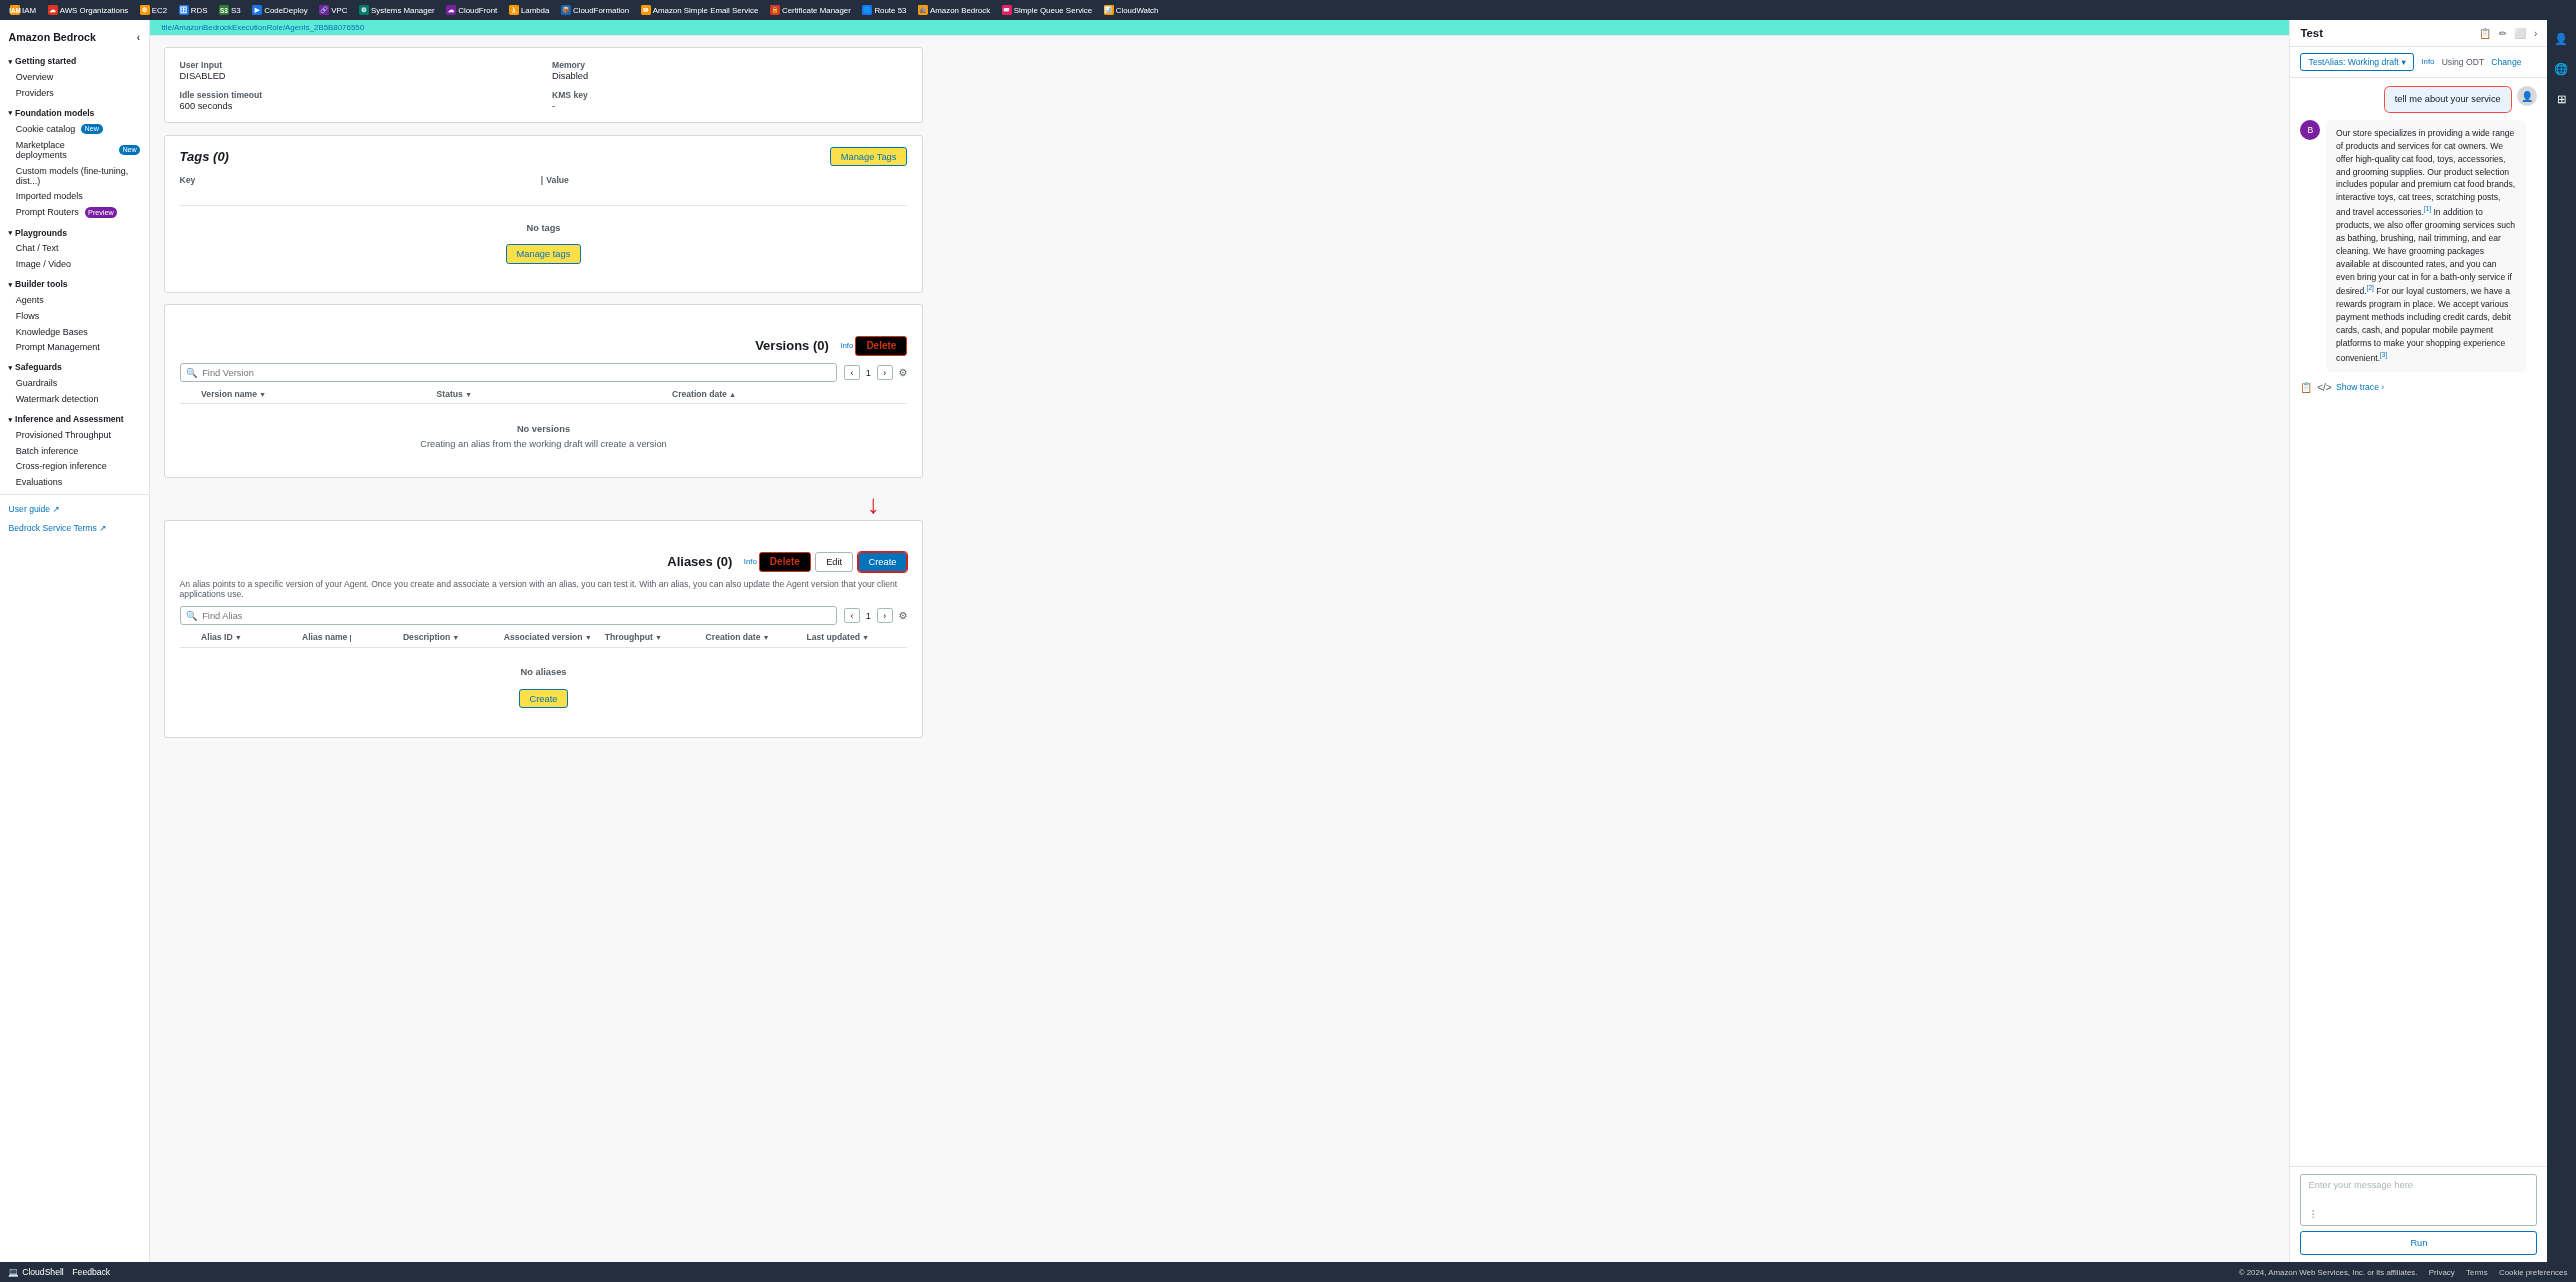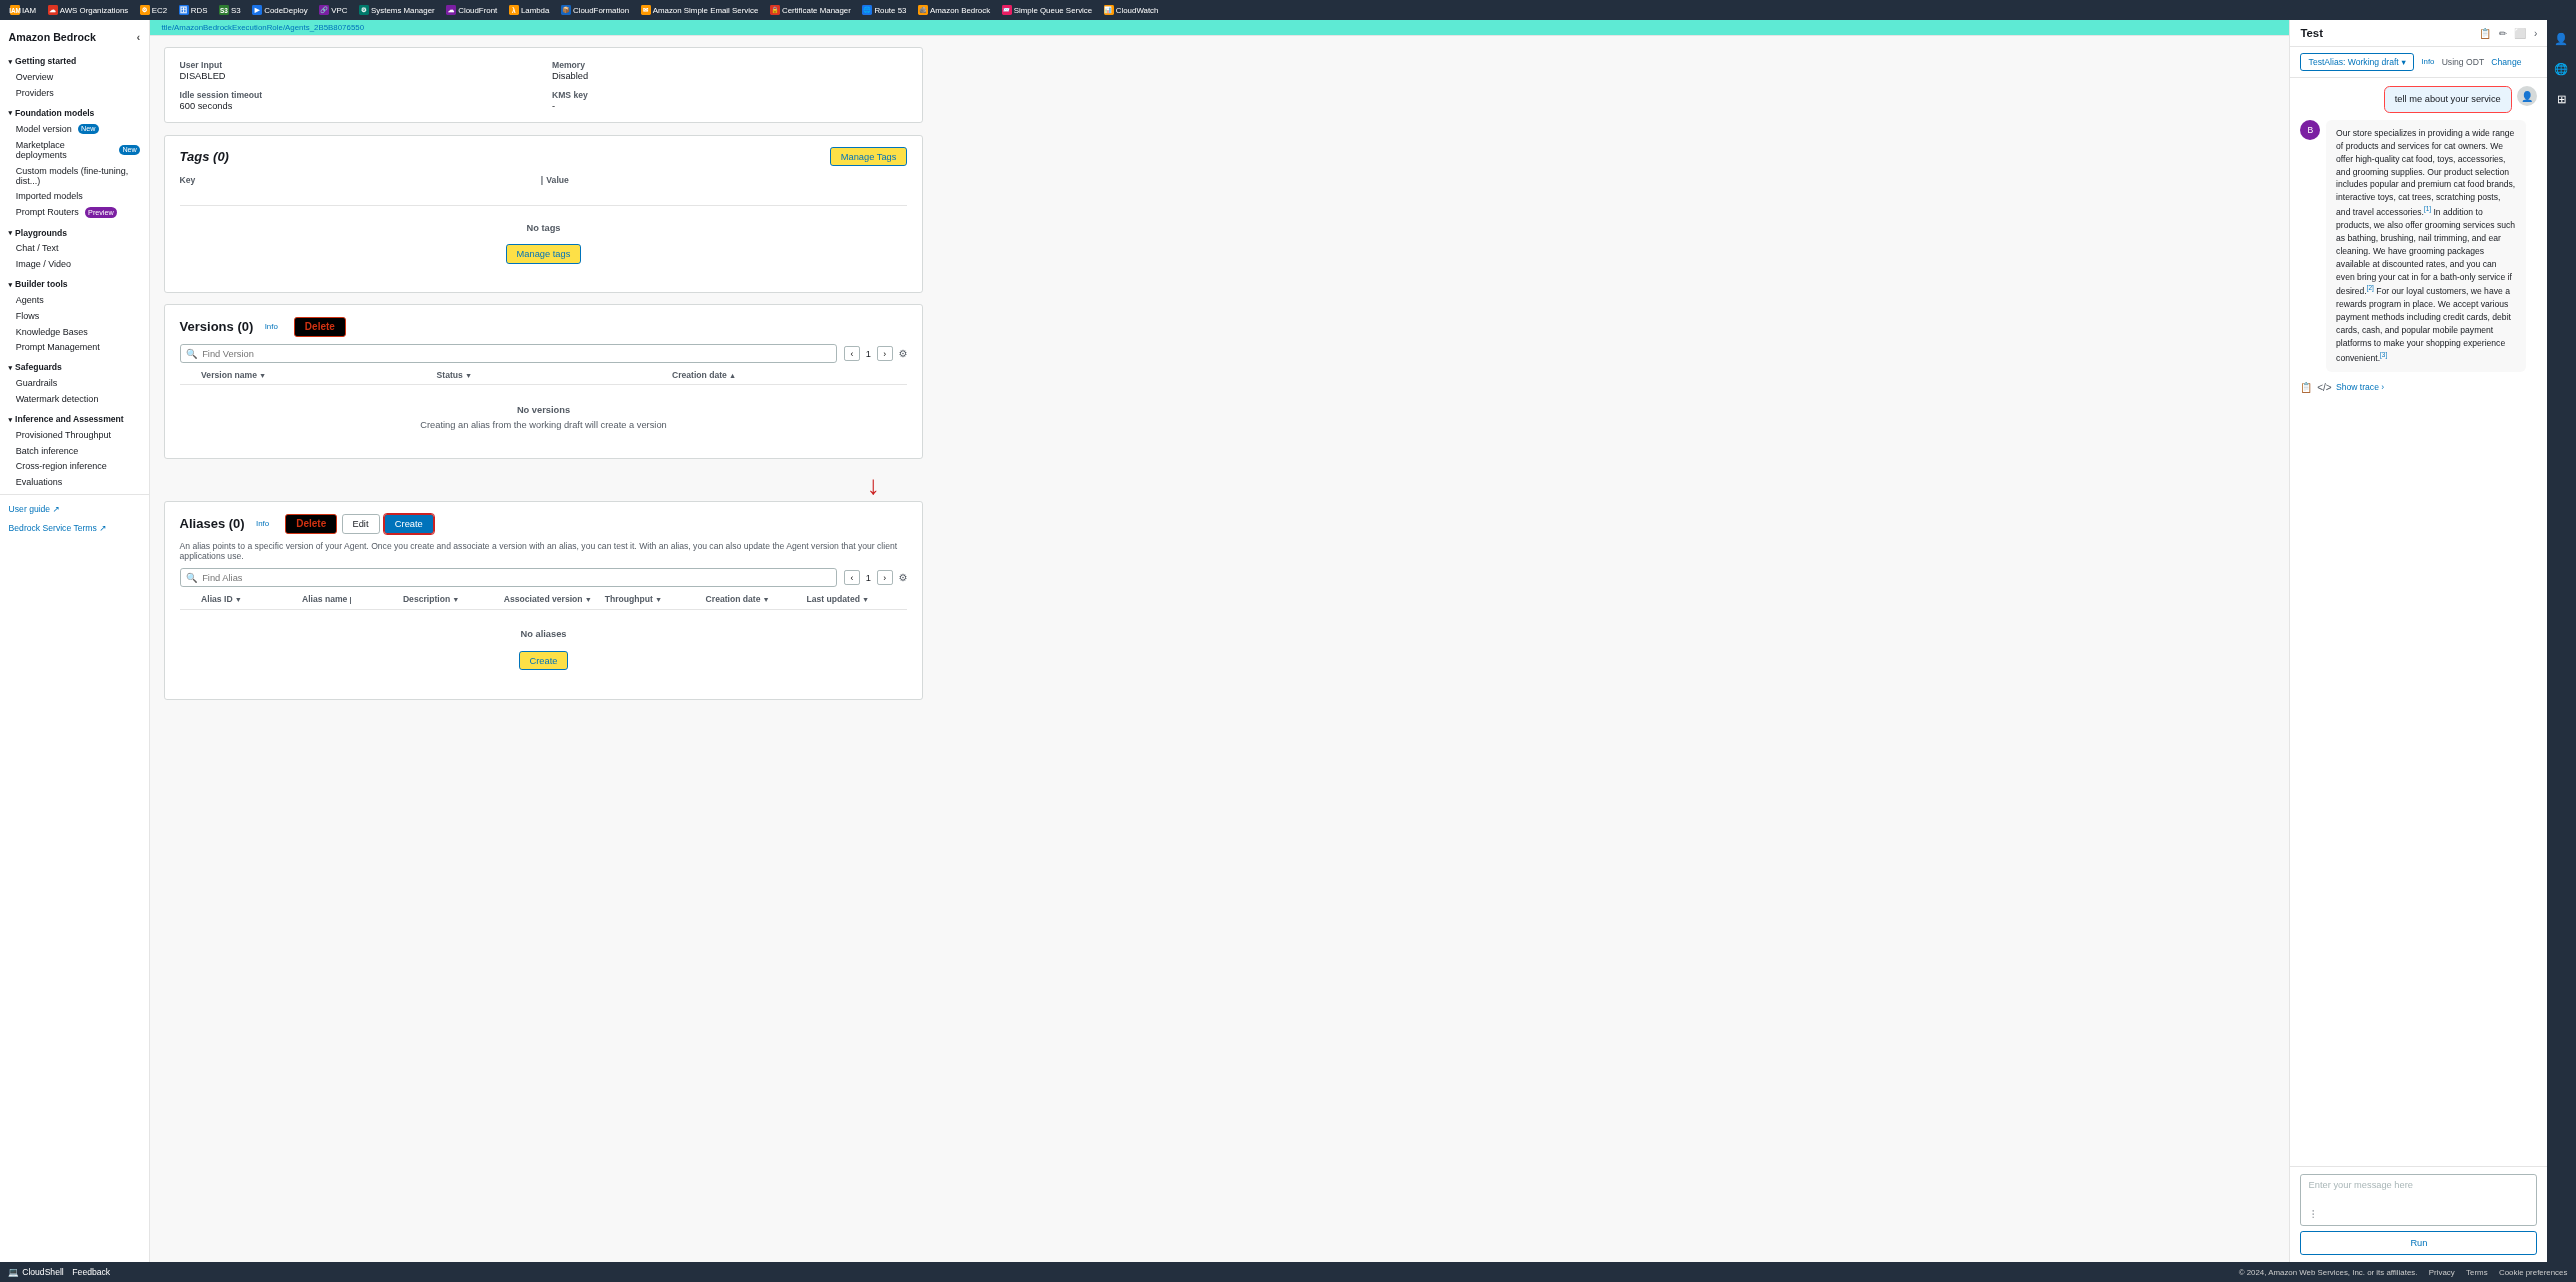--- a/index.html
+++ b/index.html
@@ -105,21 +105,21 @@
     .bottom-right { margin-left: auto; display: flex; align-items: center; gap: 11.4px; color: #ccc; font-size: 7.9px; }
     .bottom-link { color: #ccc; cursor: pointer; }
     
     
     .arrow-indicator { color: #cc2222; font-size: 26px; display: flex; justify-content: flex-end; padding-right: 43px; margin-top: 5.7px; }
     
     
     .right-icons { display: flex; flex-direction: column; align-items: center; gap: 10px; padding: 8.6px 4.3px; background: #232f3e; }
     .right-icon-btn { color: #fff; font-size: 11.4px; cursor: pointer; width: 20px; height: 20px; display: flex; align-items: center; justify-content: center; }
     
-    .versions-controls { display: flex; align-items: center; justify-content: flex-start; margin-bottom: 7.2px; gap: 16px; flex-wrap: wrap; }
+    .versions-controls { display: flex; align-items: center; justify-content: flex-end; margin-bottom: 7.2px; gap: 2px; flex-wrap: wrap; margin-top: 19px; }
     .versions-right { display: flex; align-items: center; gap: 5.7px; }
     
     .alias-action-btns { display: flex; gap: 4.3px; }
     .tag-cols { display: grid; grid-template-columns: 1fr 5.7px 1fr; gap: 0; font-size: 8.6px; color: #545b64; font-weight: 600; padding-bottom: 20px; border-bottom: 0.7px solid #e4e4e4; }
     
     .chat-trace-row { display: flex; align-items: center; gap: 4.3px; padding-top: 2.9px; }
     .trace-icon { font-size: 10px; color: #545b64; }
     
     .btn-edit { border: 0.7px solid #aab7b8; color: #16191f; background: #fff; padding: 3.6px 10px; border-radius: 2.9px; cursor: pointer; font-size: 9.3px; }
   </style>
@@ -208,21 +208,21 @@
     <div class="sidebar-section-header">Getting started</div>
     <div class="sidebar-item">
         <span>Overview</span>
       </div>
     <div class="sidebar-item">
         <span>Providers</span>
       </div>
 
     <div class="sidebar-section-header">Foundation models</div>
     <div class="sidebar-item">
-      <span>Model version</span>
+      <span>Cookie catalog</span>
       <span class="badge">New</span>
     </div>
     <div class="sidebar-item">
       <span>Marketplace deployments</span>
       <span class="badge">New</span>
     </div>
     <div class="sidebar-item">
         <span>Custom models (fine-tuning, dist...)</span>
       </div>
     <div class="sidebar-item">

